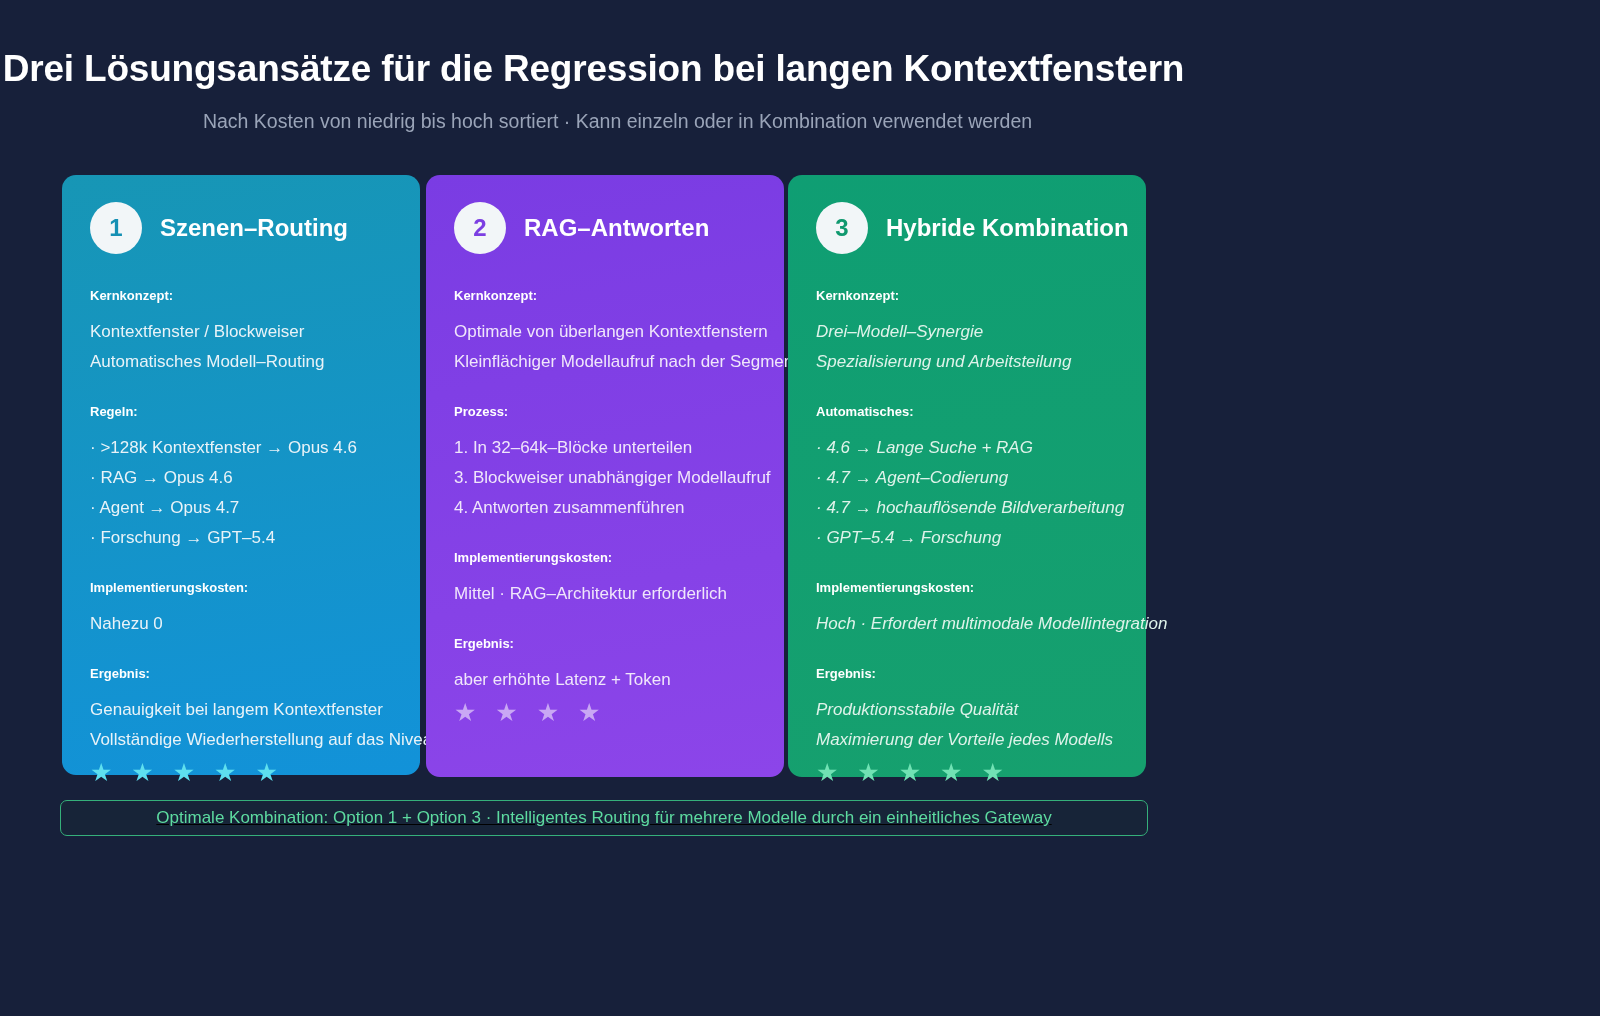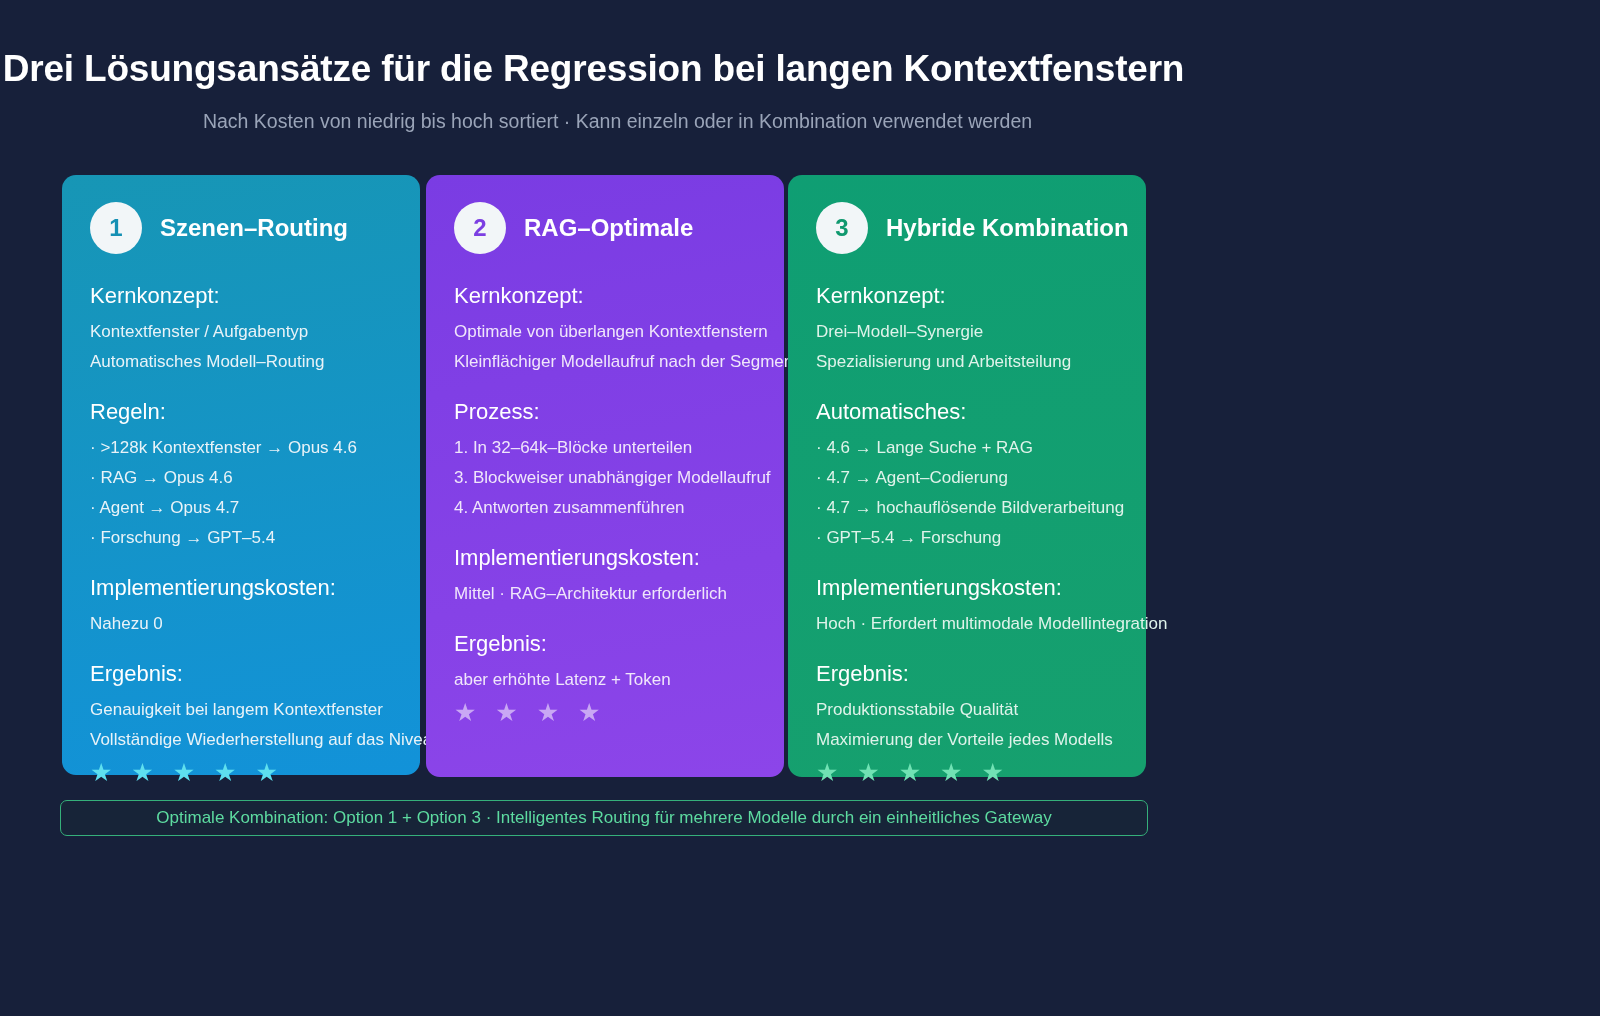--- a/index.html
+++ b/index.html
@@ -99,36 +99,36 @@
   #card-2 .badge { color: #7c3fe2; }
   #card-3 .badge { color: #10996f; }
   .card-title {
     font-size: 24px;
     font-weight: bold;
     color: #ffffff;
     white-space: nowrap;
   }
 
   .sec-label {
-    font-size: 22px;
-    font-weight: normal;
+    font-size: 13px;
+    font-weight: bold;
     color: #ffffff;
     line-height: 26px;
     margin-bottom: 8px;
     white-space: nowrap;
   }
   .sec-block { margin-bottom: 22px; }
   .line {
     font-size: 17px;
     color: #e9f3f8;
     line-height: 30px;
     white-space: nowrap;
   }
   #card-2 .line { color: #f0e6fb; }
-  #card-3 .line { color: #dff3ea; }
+  #card-3 .line { color: #dff3ea; font-style: italic; }
 
   .stars {
     font-size: 25px;
     line-height: 30px;
     letter-spacing: 6px;
     margin-top: 2px;
     white-space: nowrap;
   }
   #card-1 .stars { color: #5ee0ef; }
   #card-2 .stars { color: #c9a7f4; }
@@ -141,20 +141,21 @@
     top: 784px;
     width: 1088px;
     height: 36px;
     border: 1px solid #35b07a;
     border-radius: 7px;
     display: flex;
     align-items: center;
     justify-content: center;
     background: rgba(24,46,52,0.30);
     z-index: 5;
+    text-decoration: underline;
   }
   #footer-text {
     font-size: 17px;
     color: #5ddba0;
     white-space: nowrap;
   }
 </style>
 </head>
 <body>
 
@@ -165,21 +166,21 @@
     <div id="page-subtitle">Nach Kosten von niedrig bis hoch sortiert · Kann einzeln oder in Kombination verwendet werden</div>
   </div>
 
   <div class="card" id="card-1">
     <div class="card-head">
       <div class="badge">1</div>
       <div class="card-title">Szenen–Routing</div>
     </div>
     <div class="sec-block">
       <div class="sec-label">Kernkonzept:</div>
-      <div class="line">Kontextfenster / Aufgabentyp</div>
+      <div class="line">Kontextfenster / Blockweiser</div>
       <div class="line">Automatisches Modell–Routing</div>
     </div>
     <div class="sec-block">
       <div class="sec-label">Regeln:</div>
       <div class="line">· &gt;128k Kontextfenster → Opus 4.6</div>
       <div class="line">· RAG → Opus 4.6</div>
       <div class="line">· Agent → Opus 4.7</div>
       <div class="line">· Forschung → GPT–5.4</div>
     </div>
     <div class="sec-block">
@@ -190,21 +191,21 @@
       <div class="sec-label">Ergebnis:</div>
       <div class="line">Genauigkeit bei langem Kontextfenster</div>
       <div class="line">Vollständige Wiederherstellung auf das Niveau</div>
       <div class="stars">★ ★ ★ ★ ★</div>
     </div>
   </div>
 
   <div class="card" id="card-2">
     <div class="card-head">
       <div class="badge">2</div>
-      <div class="card-title">RAG–Optimale</div>
+      <div class="card-title">RAG–Antworten</div>
     </div>
     <div class="sec-block">
       <div class="sec-label">Kernkonzept:</div>
       <div class="line">Optimale von überlangen Kontextfenstern</div>
       <div class="line">Kleinflächiger Modellaufruf nach der Segmentierung</div>
     </div>
     <div class="sec-block">
       <div class="sec-label">Prozess:</div>
       <div class="line">1. In 32–64k–Blöcke unterteilen</div>
       <div class="line">3. Blockweiser unabhängiger Modellaufruf</div>

